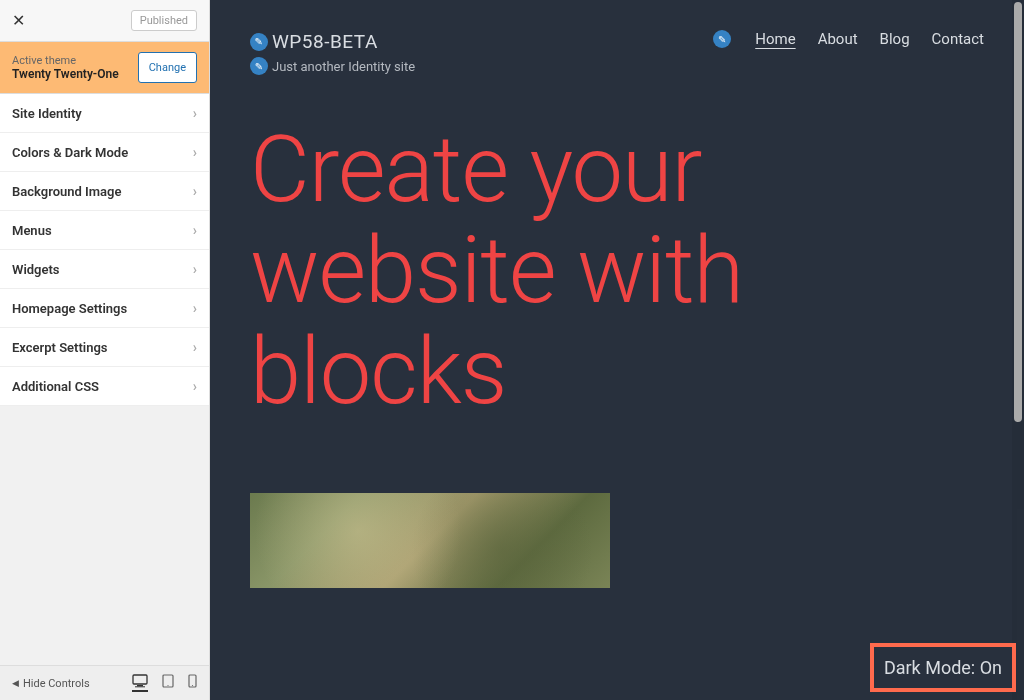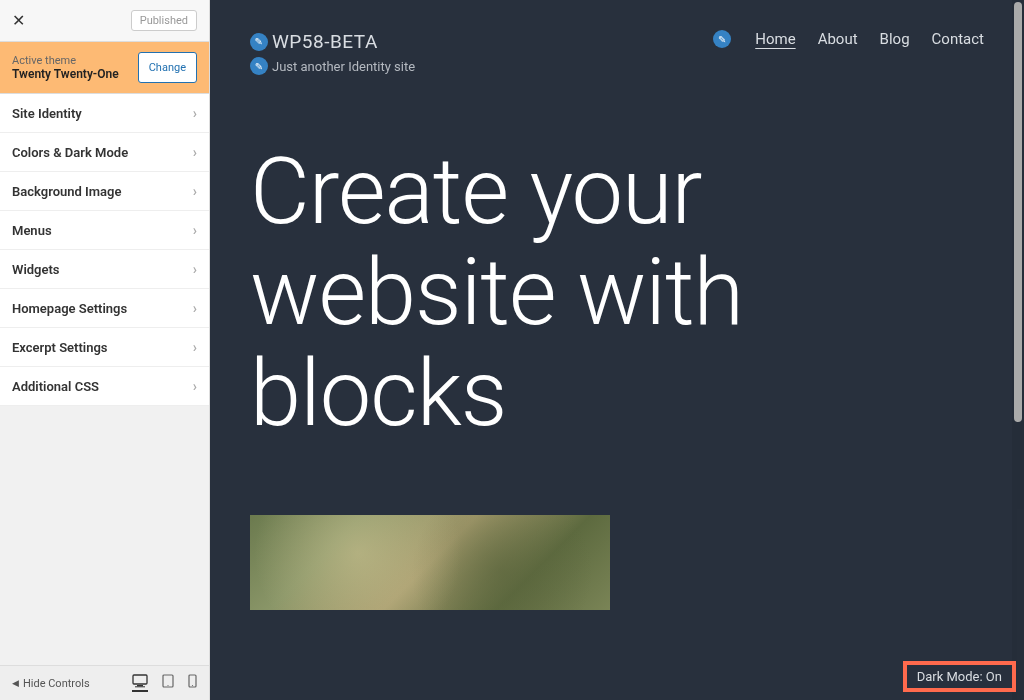--- a/index.html
+++ b/index.html
@@ -40,26 +40,26 @@
     .site-header { display: flex; justify-content: space-between; align-items: flex-start; }
     .site-id { }
     .site-title { font-size: 19px; color: #d9dde2; letter-spacing: 0.5px; display: flex; align-items: center; gap: 2px; }
     .site-tagline { font-size: 13px; color: #b4b9c0; margin-top: 4px; display: flex; align-items: center; gap: 2px; }
     .edit-shortcut { width: 18px; height: 18px; border-radius: 50%; background: #3582c4; display: inline-flex; align-items: center; justify-content: center; cursor: pointer; font-size: 10px; color: #fff; vertical-align: middle; margin-right: 2px; flex-shrink: 0; }
     
     .nav { display: flex; gap: 22px; align-items: center; }
     .nav a { color: #d9dde2; text-decoration: none; font-size: 15px; cursor: pointer; }
     .nav a.active { text-decoration: underline; text-underline-offset: 4px; }
     
-    .hero-title { font-size: 92px; font-weight: 300; line-height: 1.1; color: #ffffff; margin-top: 66px; letter-spacing: -1px; }
+    .hero-title { font-size: 92px; font-weight: 300; line-height: 1.1; color: #ef4444; margin-top: 44px; letter-spacing: -1px; }
     
     .hero-image { margin-top: 70px; width: 360px; height: 95px; background: linear-gradient(135deg, #6b7a4e 0%, #8a9668 25%, #a89d6f 50%, #5d6a3f 75%, #7a8456 100%); position: relative; overflow: hidden; }
     .hero-image::before { content: ""; position: absolute; inset: 0; background: radial-gradient(circle at 30% 40%, rgba(210,200,150,0.5), transparent 40%), radial-gradient(circle at 70% 60%, rgba(90,100,60,0.6), transparent 35%); }
     
-    .dark-mode-toggle { position: absolute; bottom: 8px; right: 8px; background: #28303d; border: 4px solid #ff6a4d; padding: 4px 10px; font-size: 13px; color: #d9dde2; cursor: pointer; margin-left: 16px; }
+    .dark-mode-toggle { position: absolute; bottom: 8px; right: 8px; background: #28303d; border: 4px solid #ff6a4d; padding: 10px 10px; font-size: 18px; color: #d9dde2; cursor: pointer; margin-left: 16px; }
     
     .vscroll { position: absolute; right: 0; top: 0; width: 12px; height: 100%; background: rgba(0,0,0,0.05); }
     .vscroll-thumb { position: absolute; right: 2px; top: 2px; width: 8px; height: 420px; background: #aaa; border-radius: 4px; }
   </style>
 </head>
 <body>
 
 <aside class="sidebar">
   <div class="panel-header">
     <span class="close-x">✕</span>

